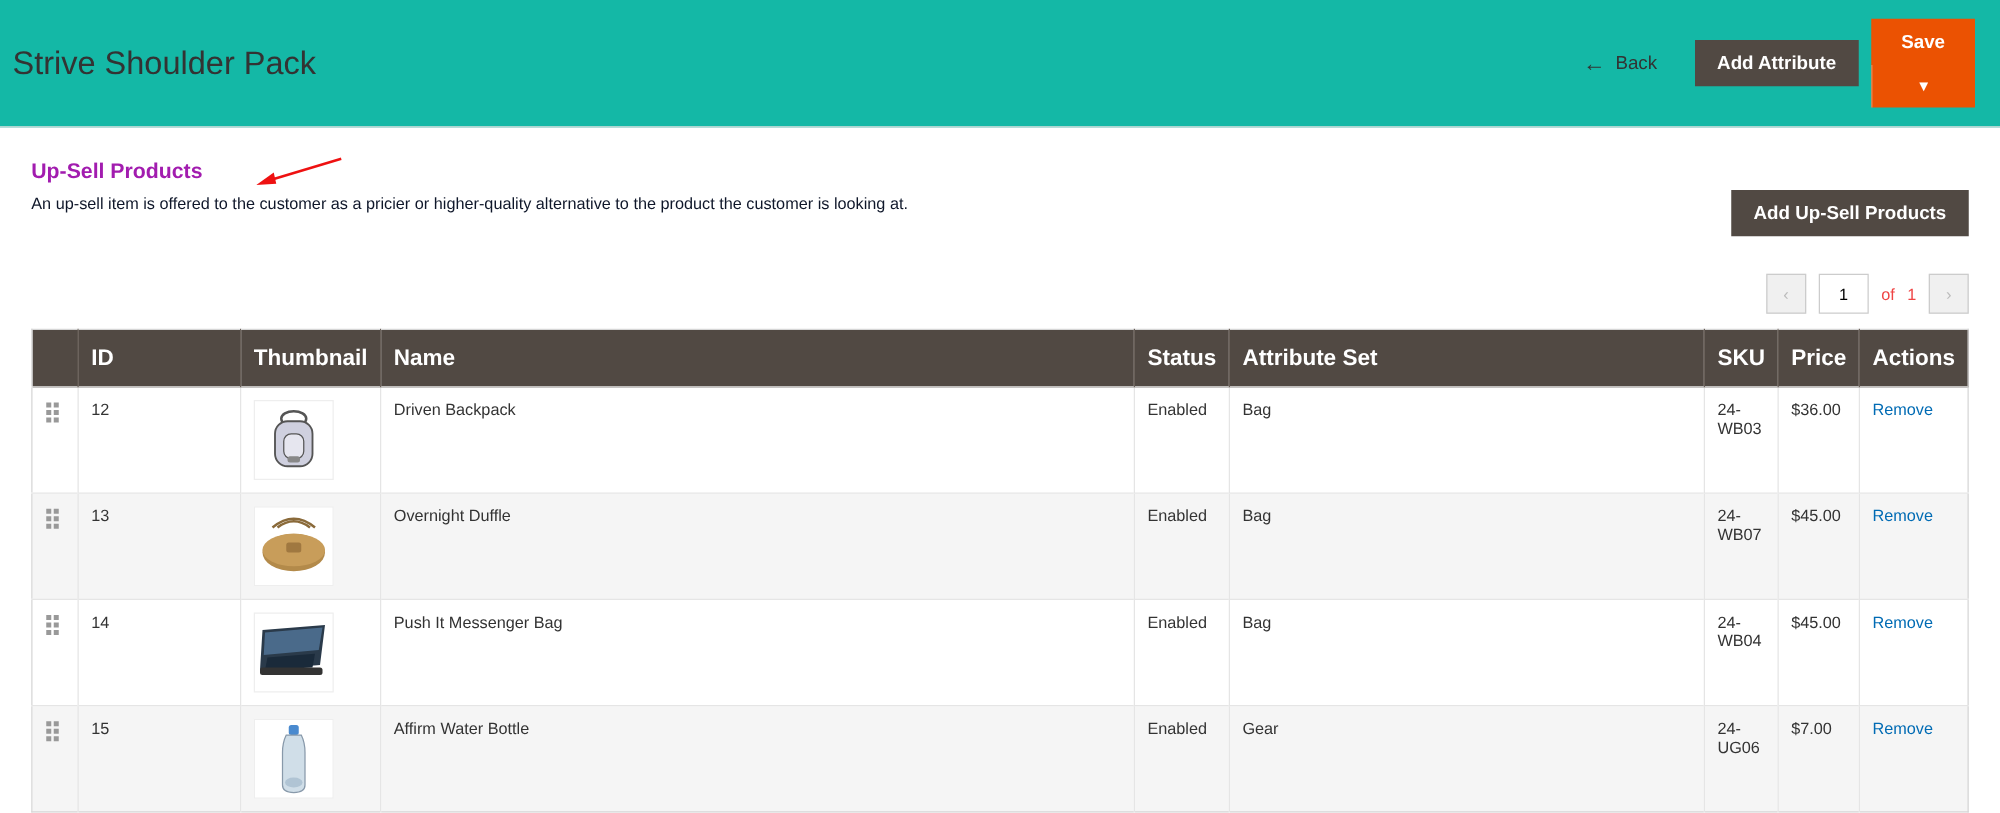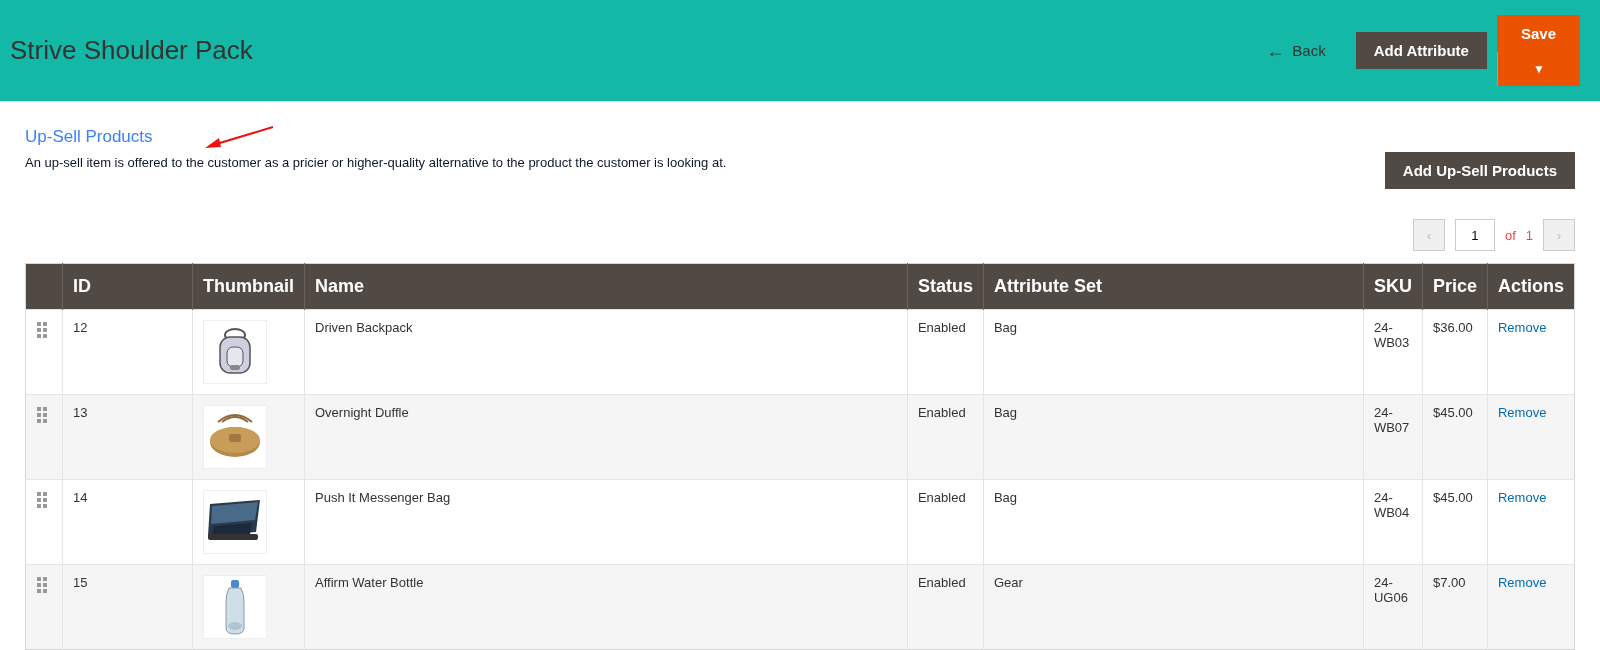--- a/index.html
+++ b/index.html
@@ -77,22 +77,22 @@
     padding: 25px 25px 20px 25px;
   }
   .section-header-row {
     display: flex;
     justify-content: space-between;
     align-items: flex-start;
     margin-bottom: 30px;
   }
   .section-title {
     font-size: 17px;
-    font-weight: 400;
-    color: #3b82f6;
+    font-weight: 700;
+    color: #a21caf;
     margin: 0 0 8px 0;
     position: relative;
   }
   .section-desc {
     font-size: 13px;
     color: #0f172a;
     margin: 0;
   }
   .arrow-anno {
     position: absolute;

